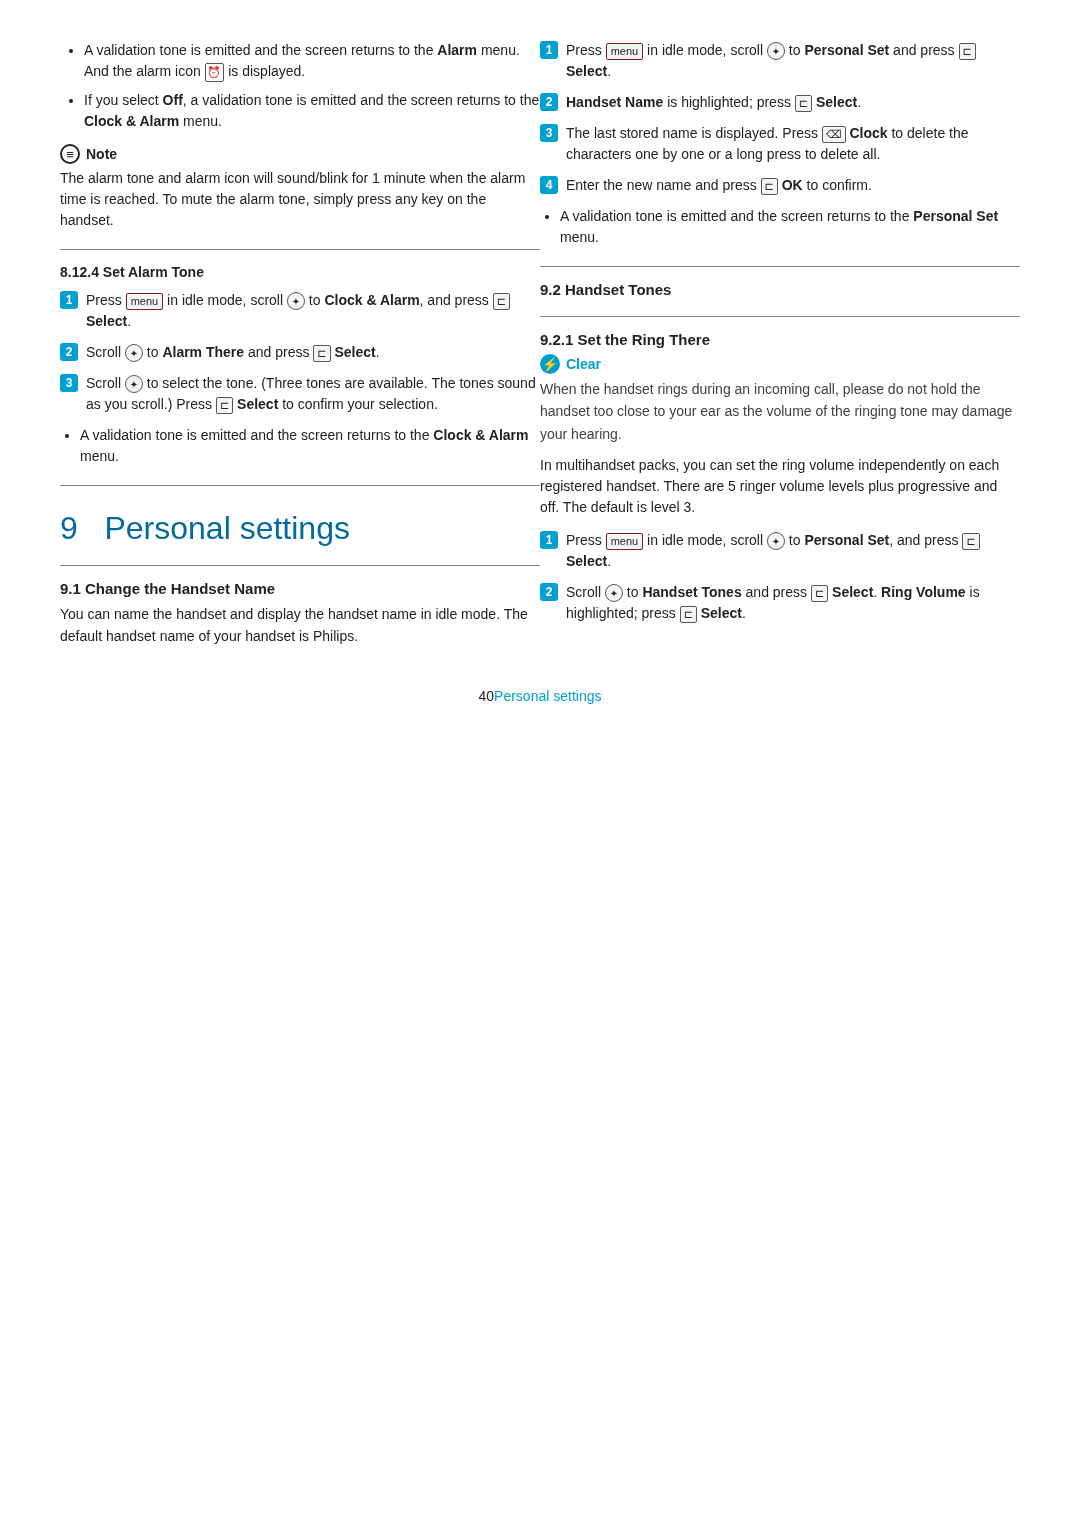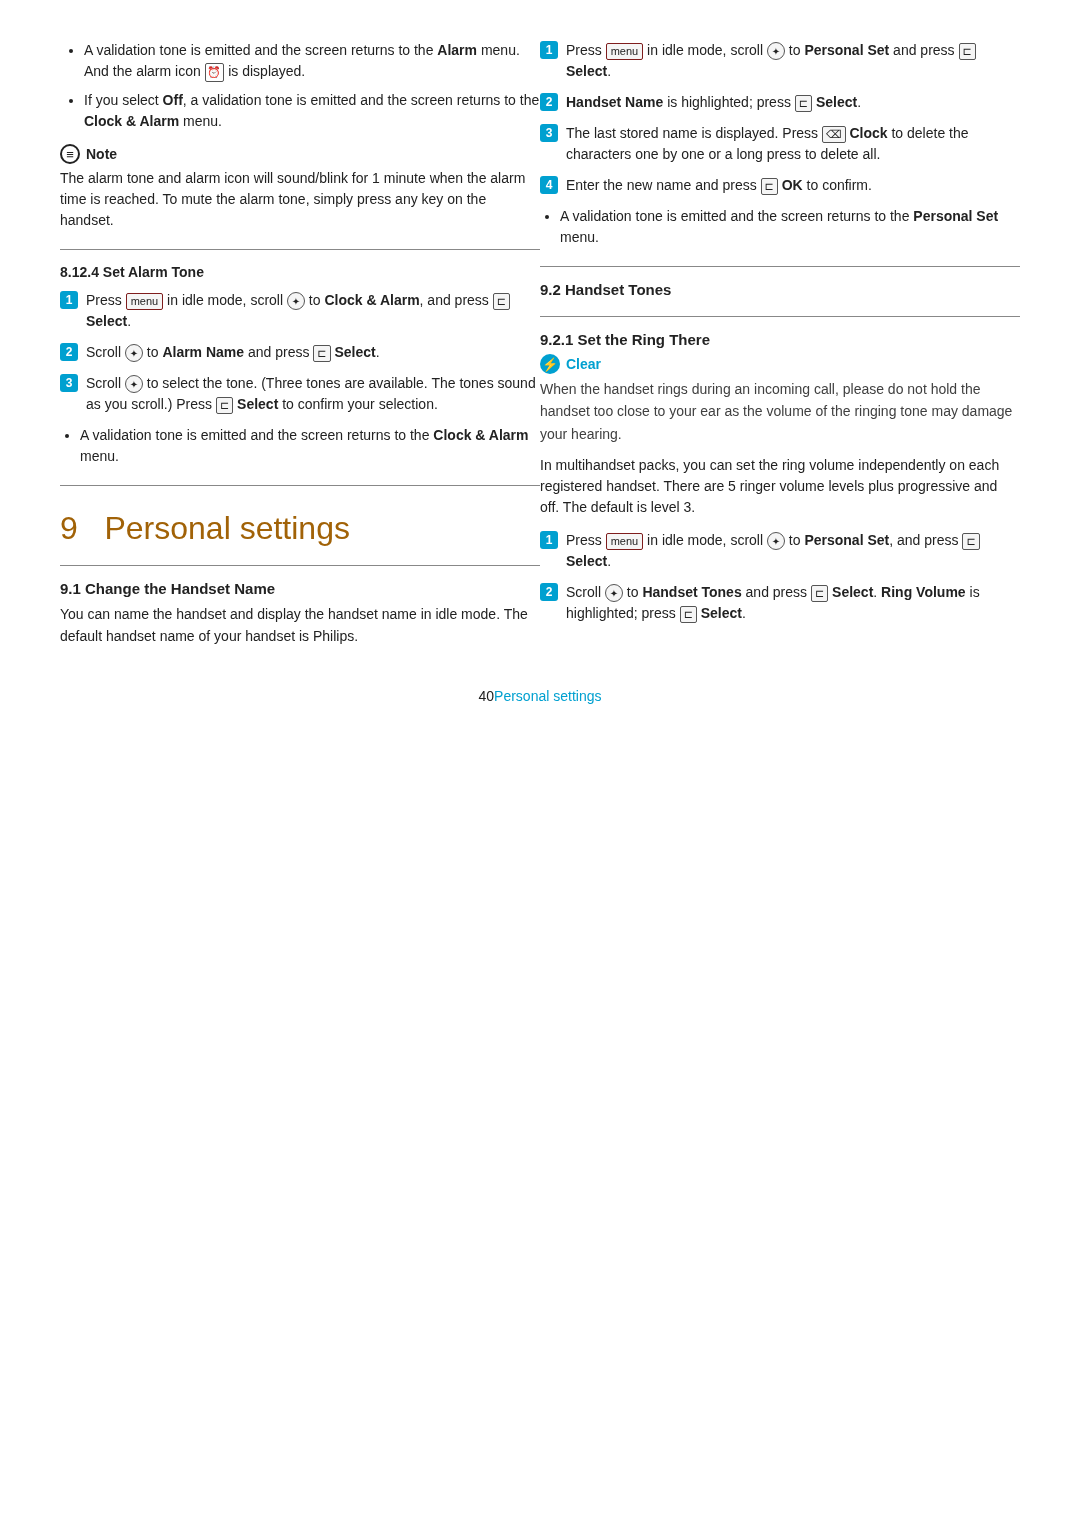--- a/index.html
+++ b/index.html
@@ -149,21 +149,21 @@
       padding: 0 3px;
       font-size: 11px;
       background: #f5f5f5;
       vertical-align: middle;
       line-height: 1.4;
     }
     
     .chapter-heading {
       font-size: 32px;
       font-weight: 300;
-      color: #a16207;
+      color: #0369a1;
       margin: 24px 0 16px 0;
     }
     .chapter-number {
       font-size: 32px;
       font-weight: 300;
     }
     
     .page-footer {
       display: flex;
       justify-content: center;
@@ -240,21 +240,21 @@
 
     <div class="subsection">
       <div class="subsection-title">8.12.4 Set Alarm Tone</div>
       <ol class="step-list">
         <li class="step-item">
           <span class="step-badge">1</span>
           <span class="step-content">Press <span class="key-icon">menu</span> in idle mode, scroll <span class="scroll-icon">✦</span> to <b>Clock &amp; Alarm</b>, and press <span class="select-icon">⊏</span> <b>Select</b>.</span>
         </li>
         <li class="step-item">
           <span class="step-badge">2</span>
-          <span class="step-content">Scroll <span class="scroll-icon">✦</span> to <b>Alarm Name</b> and press <span class="select-icon">⊏</span> <b>Select</b>.</span>
+          <span class="step-content">Scroll <span class="scroll-icon">✦</span> to <b>Alarm There</b> and press <span class="select-icon">⊏</span> <b>Select</b>.</span>
         </li>
         <li class="step-item">
           <span class="step-badge">3</span>
           <span class="step-content">Scroll <span class="scroll-icon">✦</span> to select the tone. (Three tones are available. The tones sound as you scroll.) Press <span class="select-icon">⊏</span> <b>Select</b> to confirm your selection.</span>
         </li>
       </ol>
       <ul class="sub-bullet">
         <li>A validation tone is emitted and the screen returns to the <b>Clock &amp; Alarm</b> menu.</li>
       </ul>
     </div>

